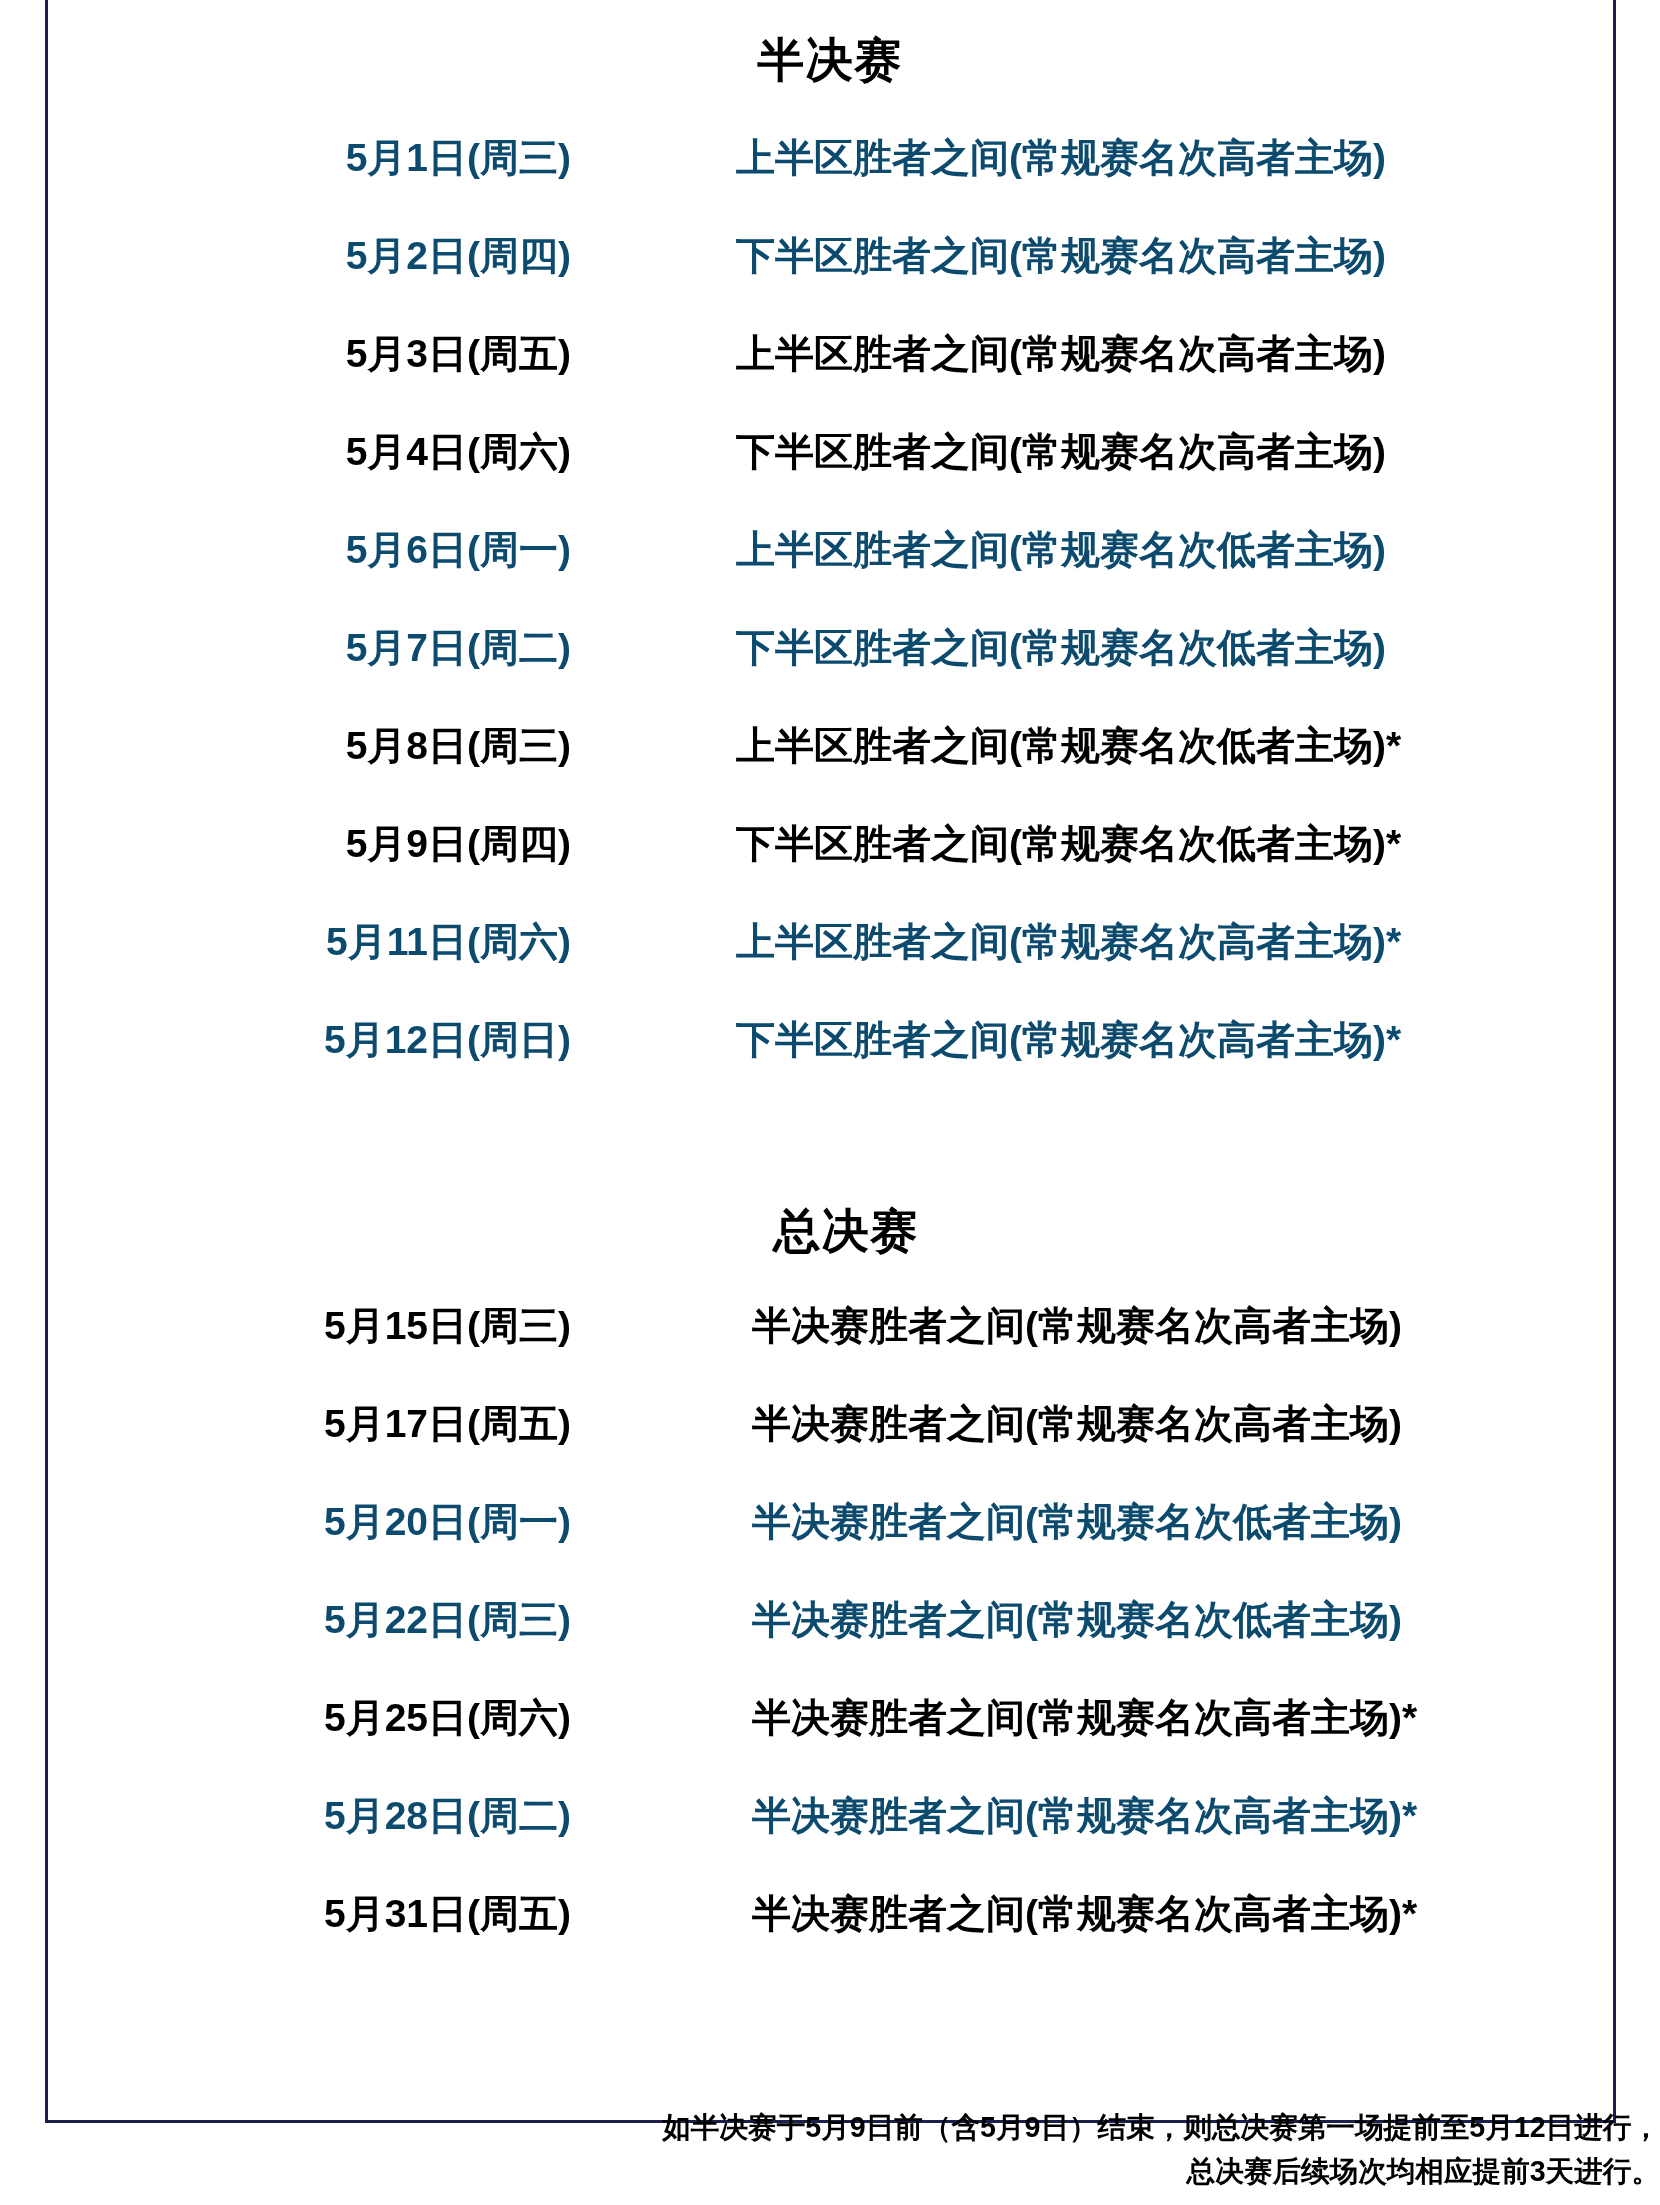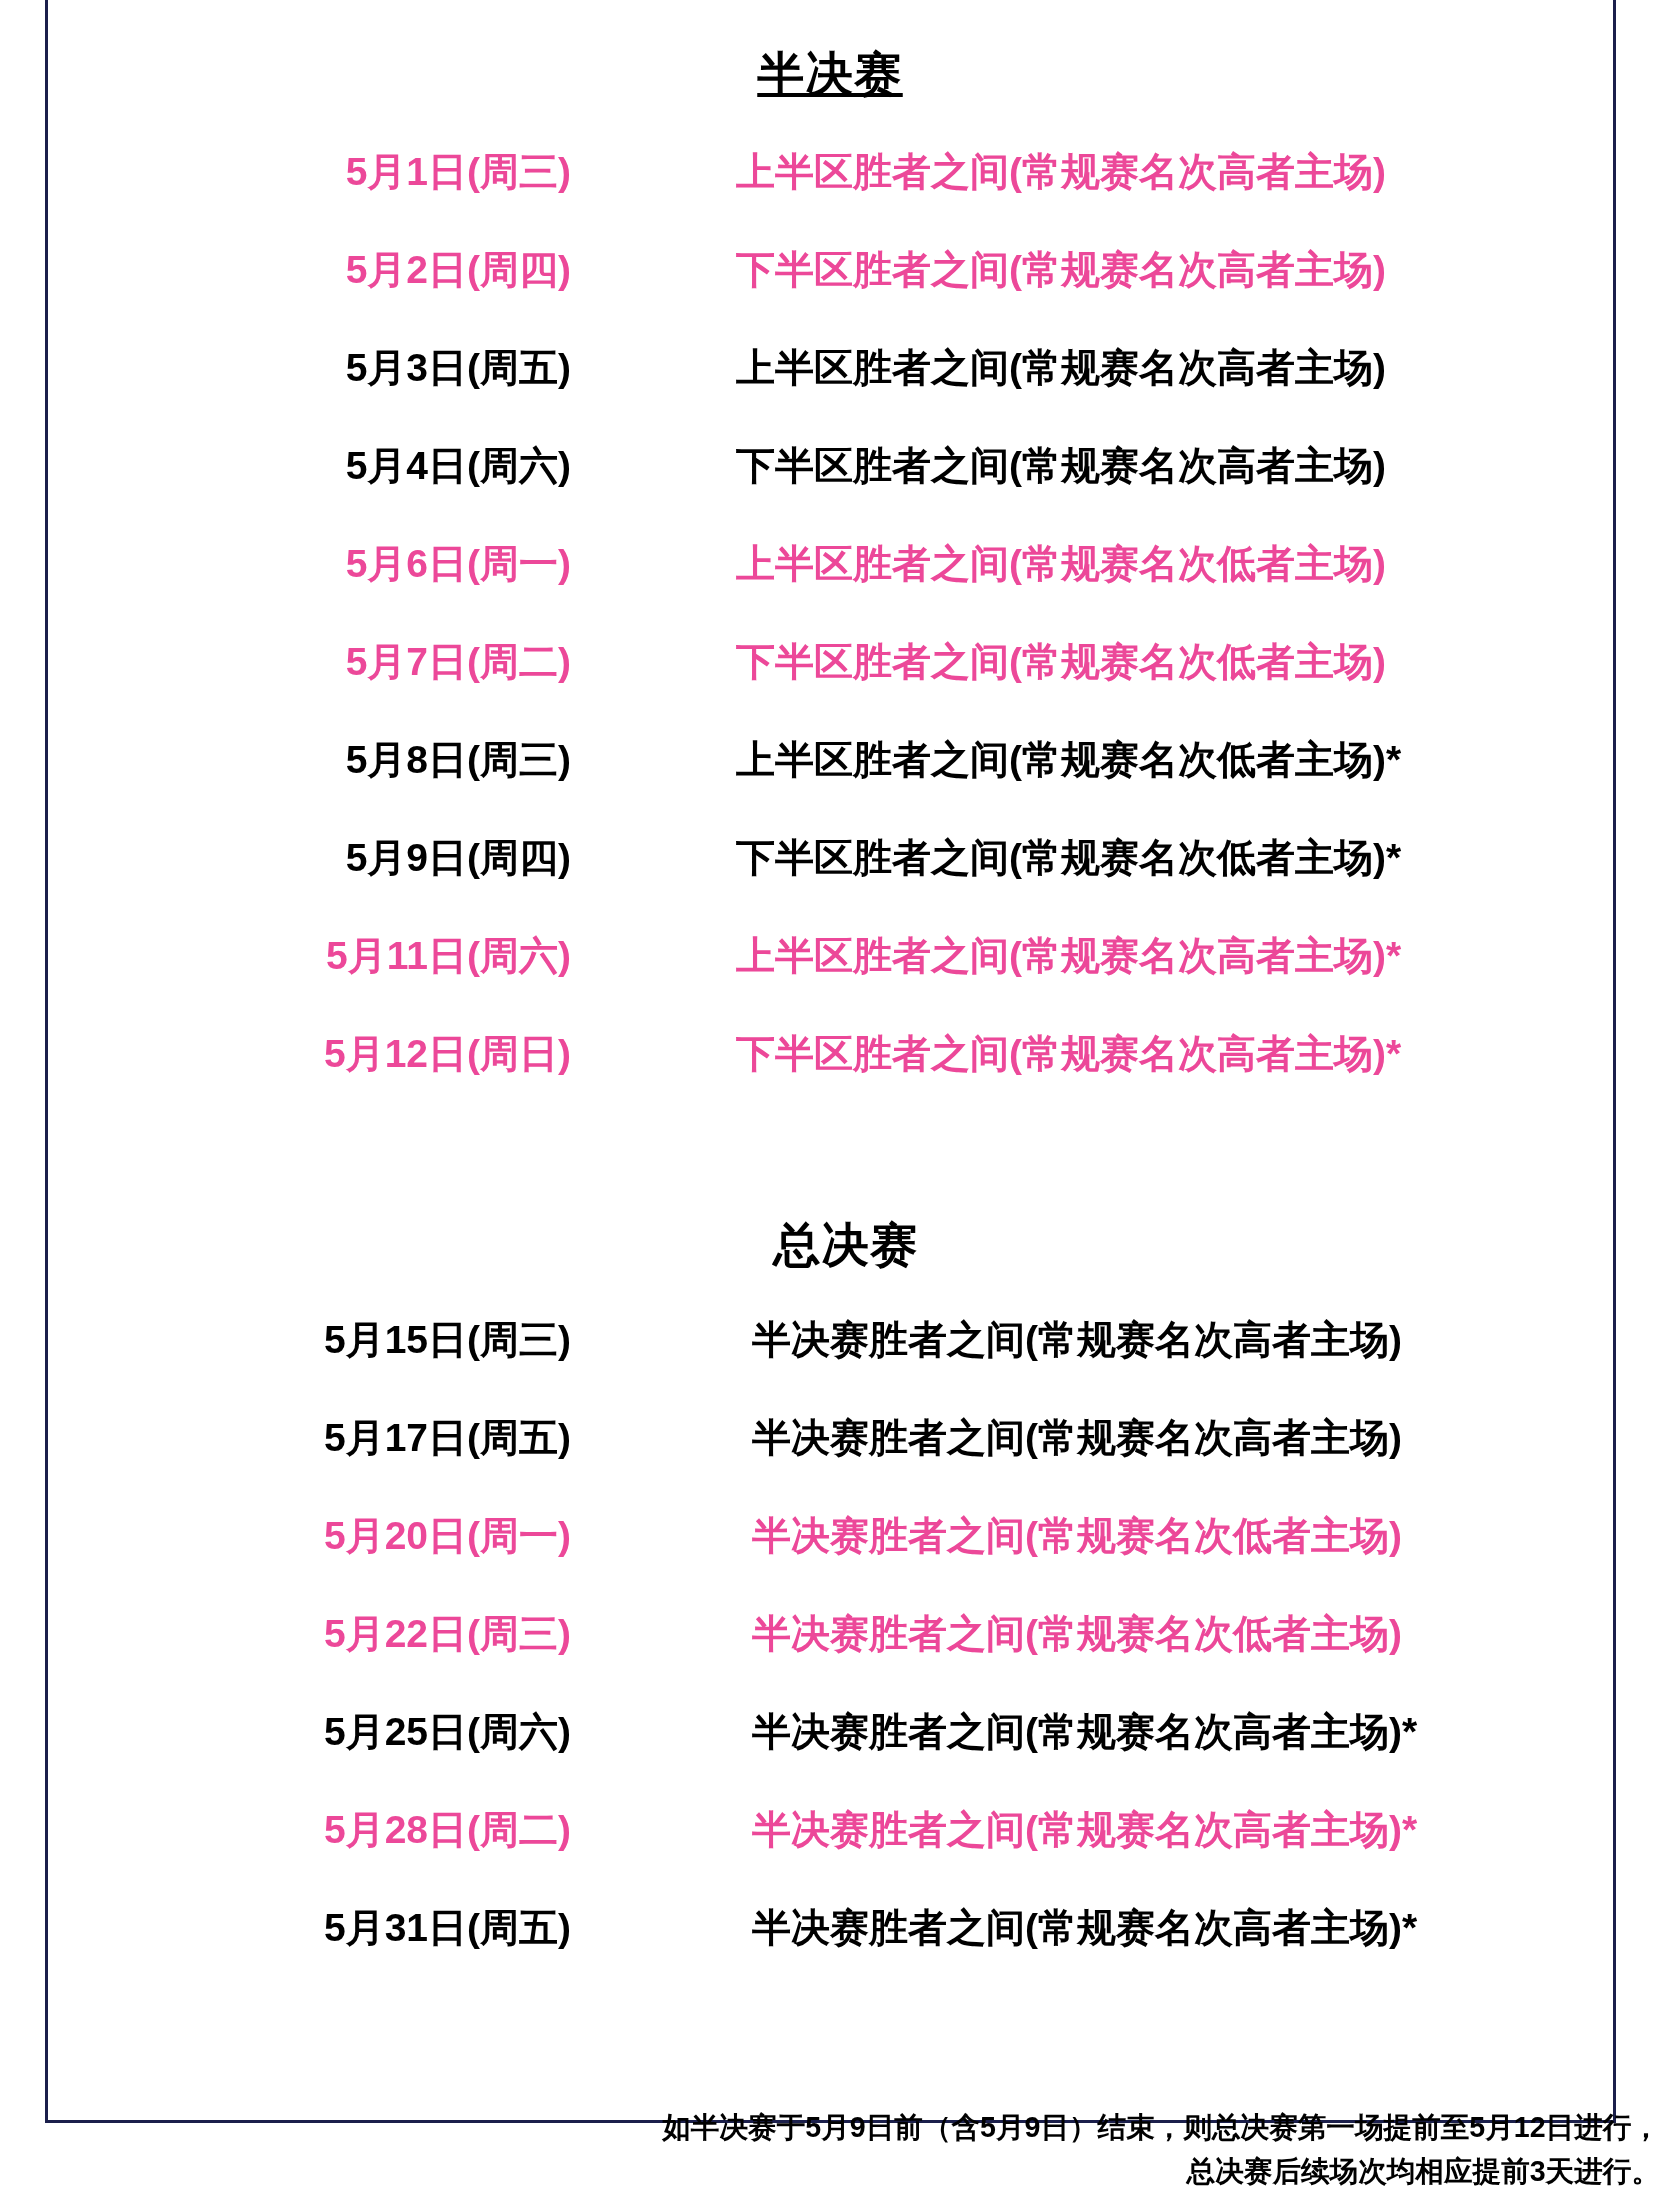--- a/index.html
+++ b/index.html
@@ -42,21 +42,21 @@
     box-sizing: border-box;
   }
   .section-title {
     text-align: center;
     font-size: 47px;
     font-weight: bold;
     letter-spacing: 1.5px;
     color: #000000;
     margin: 0;
   }
-  #semifinal-title { margin-top: 20px; text-decoration: underline; }
+  #semifinal-title { margin-top: 6px; }
   #final-title { margin-top: 89px; margin-left: 32px; }
 
   .rows {
     margin-top: 39px;
   }
   .row {
     display: flex;
     align-items: baseline;
     height: 98px;
   }
@@ -71,21 +71,21 @@
   }
   .row .desc {
     flex: 1;
     padding-left: 165px;
     font-size: 39px;
     font-weight: bold;
     white-space: nowrap;
     box-sizing: border-box;
   }
   .black { color: #000000; }
-  .red { color: #ec4899; }
+  .red { color: #0c4a6e; }
 
   .rows.final { margin-top: 36px; }
   .rows.final .row { height: 98px; gap: 16px; }
 
   .footnote {
     position: absolute;
     left: 0;
     top: 2105px;
     width: 1660px;
     text-align: right;

